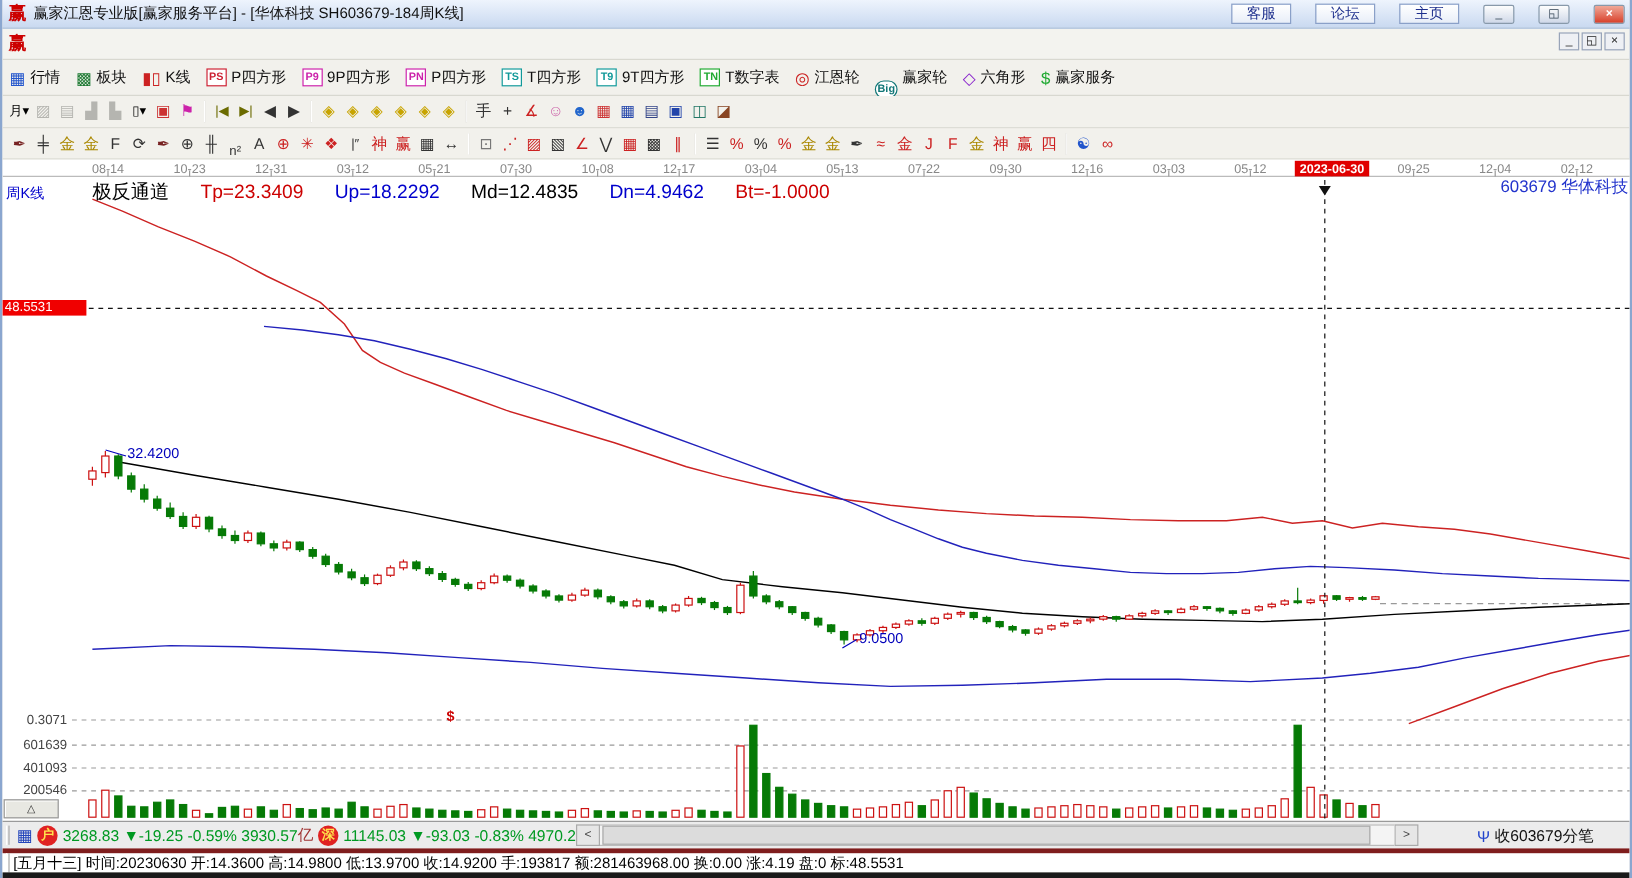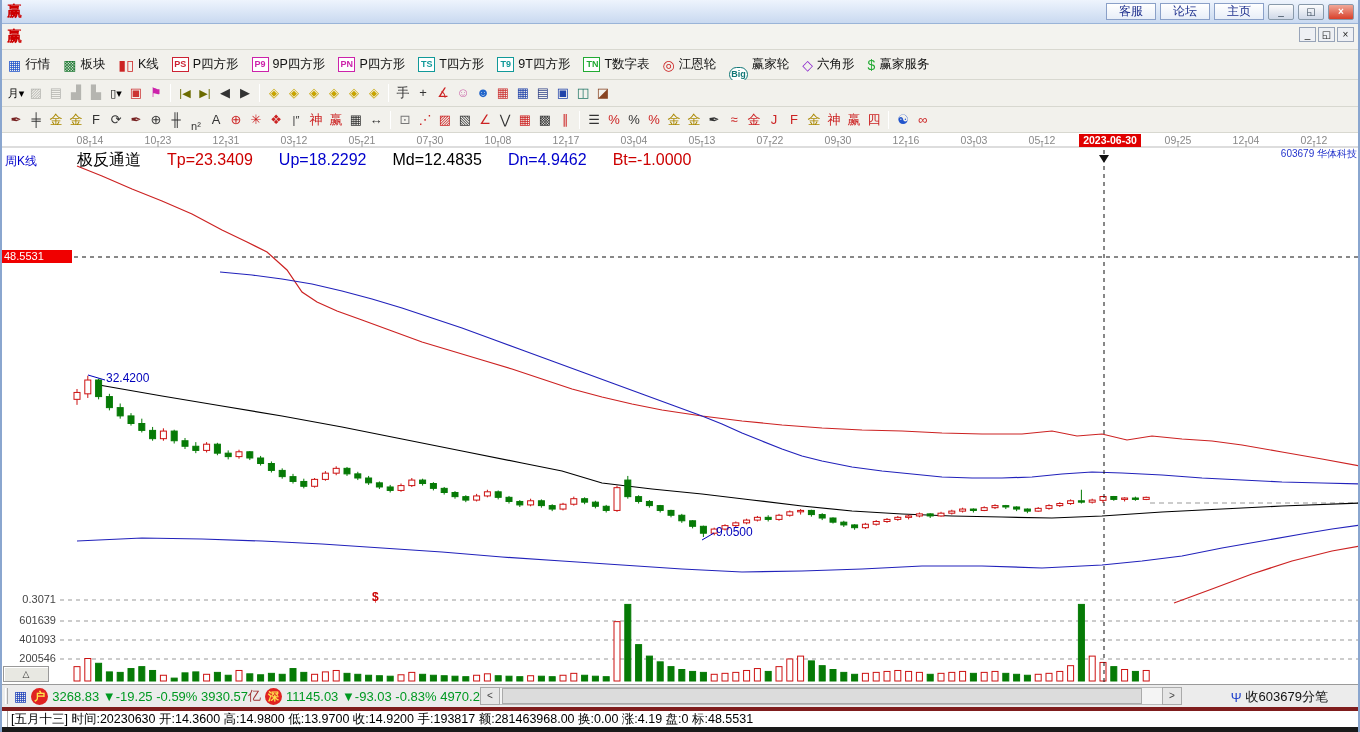--- a/index.html
+++ b/index.html
@@ -5,21 +5,21 @@
   html,body{margin:0;padding:0;background:#888;}
   *{box-sizing:border-box;font-family:"Liberation Sans","DejaVu Sans",sans-serif;}
   #app{position:relative;width:1360px;height:732px;background:#f2f1ec;overflow:hidden;
        border-left:2px solid #8aa6cf;border-right:2px solid #8aa6cf;}
   
   #titlebar{position:absolute;top:0;left:0;width:100%;height:24px;
     background:linear-gradient(#eef4fd,#c9d9f0);border-bottom:1px solid #9ab4d8;
     display:flex;align-items:center;}
   .app-logo{color:#c00;font-weight:bold;font-size:15px;margin:0 6px 0 5px;}
   #title-text{font-size:12.5px;color:#111;}
-  #title-right{position:absolute;right:4px;top:3px;display:flex;gap:4px;align-items:center;margin-left:21px;}
+  #title-right{position:absolute;right:4px;top:3px;display:flex;gap:20px;align-items:center;margin-left:21px;}
   .tb-link{width:50px;height:17px;background:linear-gradient(#fff,#e8eef8);border:1px solid #8aa0c8;
     font-size:12px;color:#1c2e8c;text-align:center;line-height:15px;}
   .win-btn{width:26px;height:16px;border:1px solid #89a;border-radius:2px;font-size:10px;line-height:14px;
     text-align:center;background:linear-gradient(#fdfdfd,#cfd8e8);color:#345;}
   .win-btn.close{background:linear-gradient(#f0a898,#d8402a);color:#fff;font-weight:bold;}
   
   #menubar{position:absolute;top:24px;left:0;width:100%;height:26px;background:#f3f3ef;
     border-bottom:1px solid #d8d8d0;display:flex;align-items:center;}
   .menu-item{font-size:13px;color:#111;padding:0 9px;line-height:24px;}
   #menu-right{position:absolute;right:4px;top:3px;display:flex;gap:2px;}
@@ -40,21 +40,21 @@
   .ico{display:inline-block;min-width:18px;height:18px;text-align:center;font-size:13px;line-height:18px;
     margin:0 1px;color:#333;}
   .ico.small{font-size:11px;}
   .vsep{width:1px;height:18px;background:#c2c2ba;border-right:1px solid #fff;margin:0 4px;}
   
   #chart{position:absolute;top:133px;left:0;width:1360px;height:551px;background:#fff;}
   #chart svg{position:absolute;top:0;left:0;}
   #panel-label{position:absolute;top:20px;left:3px;color:#0000cc;font-size:12px;z-index:5;}
   #indicator-row{position:absolute;top:17px;left:75px;font-size:16px;z-index:5;}
   #indicator-row span{margin-right:26px;}
-  #stock-label{position:absolute;top:14px;right:5px;color:#2233cc;font-size:10px;z-index:5;}
+  #stock-label{position:absolute;top:14px;right:5px;color:#2233cc;font-size:14px;z-index:5;}
   #price-marker{position:absolute;top:117px;left:0;width:70px;height:13px;background:#f00000;
     color:#fff;font-size:11px;line-height:13px;padding-left:2px;z-index:5;}
   #vol-toggle{position:absolute;bottom:2px;left:1px;width:46px;height:16px;background:#e8e8e2;
     border:1px solid #999;box-shadow:1px 1px 0 #fff inset;font-size:9px;text-align:center;line-height:14px;color:#333;z-index:5;}
   
   #marketbar{position:absolute;top:684px;left:0;width:100%;height:23px;background:#ececec;
     border-top:1px solid #9a9a9a;display:flex;align-items:center;font-size:13px;}
   .grip{width:3px;height:16px;border-left:1px solid #fff;border-right:1px solid #aaa;margin:0 3px;}
   .mkt-ico{width:17px;height:17px;border-radius:50%;background:#e02222;color:#ffe34c;font-size:11px;
     line-height:17px;text-align:center;margin:0 4px;font-weight:bold;}
@@ -73,20 +73,21 @@
     border-top:4px solid #7f1d1d;display:flex;align-items:center;font-size:12.5px;color:#000;}
   #bottomstrip{position:absolute;top:727px;left:0;width:100%;height:5px;background:#1a1a1a;}
 </style>
 </head>
 <body>
 
 <div id="app">
 
   <div id="titlebar">
     <span class="app-logo">赢</span>
+    <span id="title-text">赢家江恩专业版[赢家服务平台] - [华体科技  SH603679-184周K线]</span>
     <div id="title-right">
       <span class="tb-link">客服</span>
       <span class="tb-link">论坛</span>
       <span class="tb-link">主页</span>
       <span class="win-btn">_</span>
       <span class="win-btn">◱</span>
       <span class="win-btn close">×</span>
     </div>
   </div>
 

